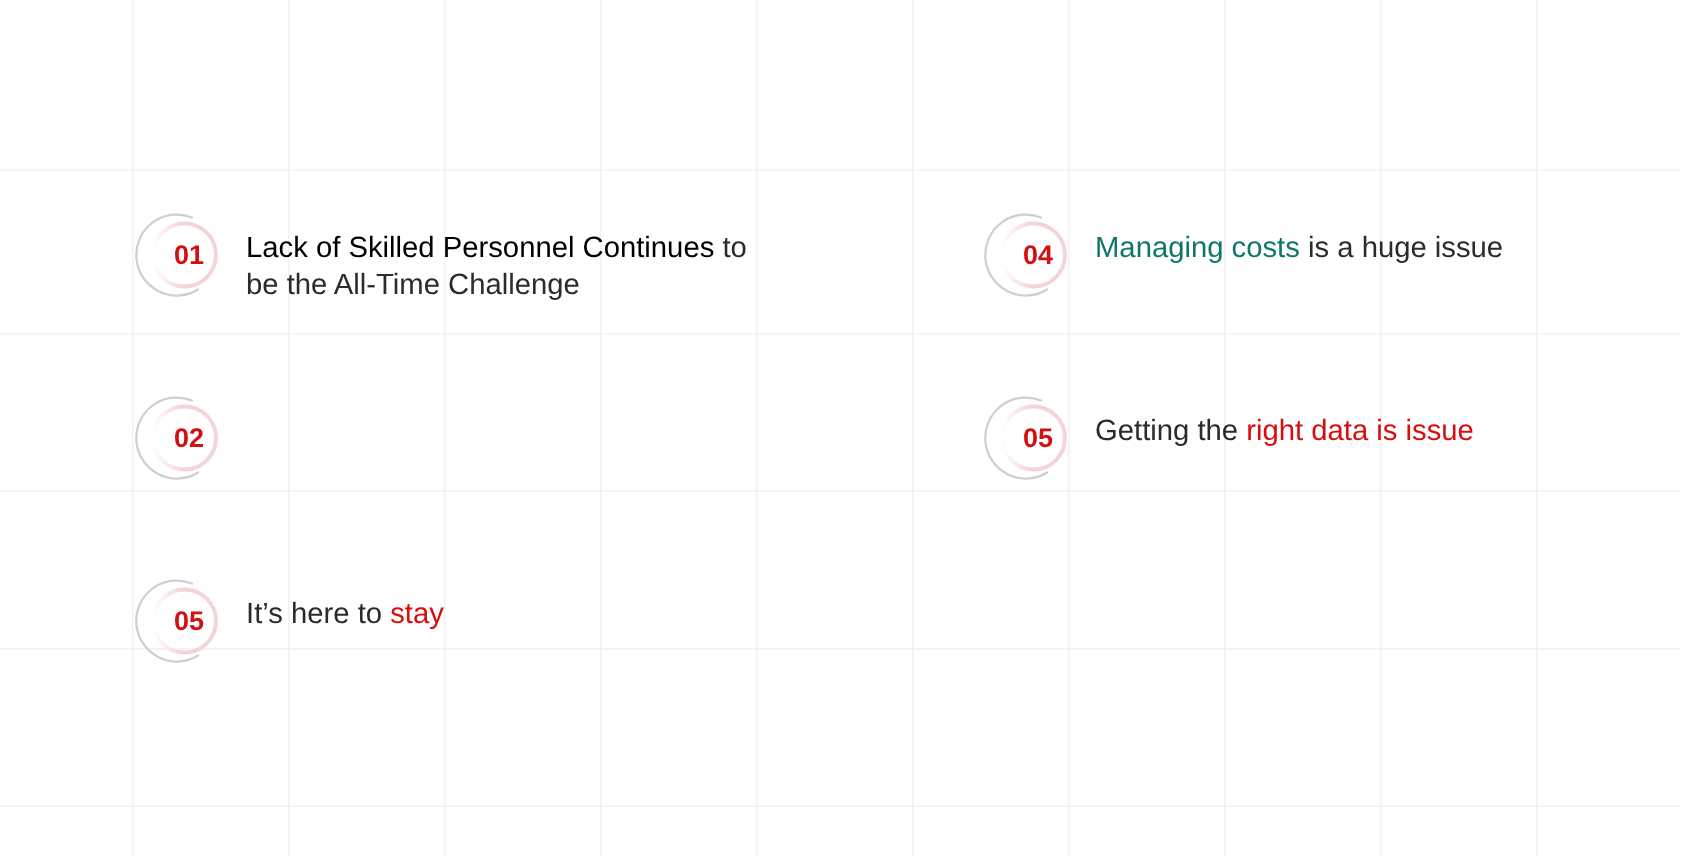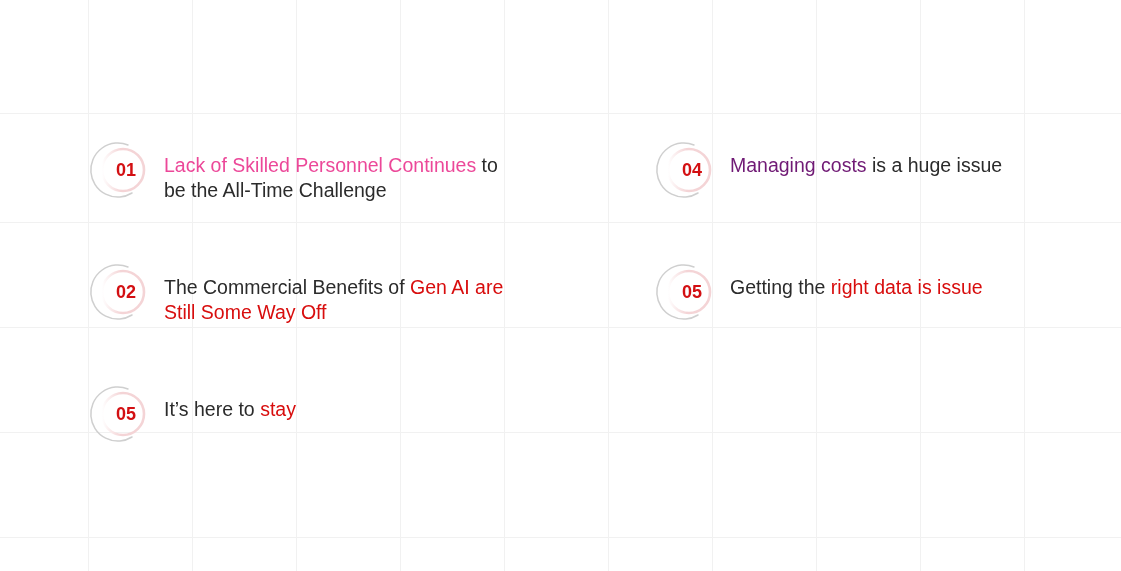--- a/index.html
+++ b/index.html
@@ -159,55 +159,54 @@
                 <stop offset="0%" stop-color="#ffffff"></stop>
                 <stop offset="45%" stop-color="#f4d4d6"></stop>
                 <stop offset="100%" stop-color="#f4d4d6"></stop>
               </linearGradient>
             </defs>
             <circle cx="35" cy="31" r="21" fill="none" stroke="url(#g01)" stroke-width="2.6"></circle>
             <path d="M 40 6 A 27 27 0 1 0 44 54" fill="none" stroke="#cfcfcf" stroke-width="1.5" stroke-linecap="round"></path>
           </svg>
           <div class="badge-num">01</div>
         </div>
-        <div class="item-text"><span class="accent" style="color: #ec4899;">Lack of Skilled Personnel Continues</span><span> to be the All-Time Challenge</span></div>
+        <div class="item-text"><span class="accent" style="color: #000000;">Lack of Skilled Personnel Continues</span><span> to be the All-Time Challenge</span></div>
       </div>
       <div class="item col-right">
         <div class="badge">
           <svg width="62" height="62" viewBox="0 0 62 62">
             <defs>
               <linearGradient id="g04" x1="0" y1="0" x2="1" y2="0">
                 <stop offset="0%" stop-color="#ffffff"></stop>
                 <stop offset="45%" stop-color="#f4d4d6"></stop>
                 <stop offset="100%" stop-color="#f4d4d6"></stop>
               </linearGradient>
             </defs>
             <circle cx="35" cy="31" r="21" fill="none" stroke="url(#g04)" stroke-width="2.6"></circle>
             <path d="M 40 6 A 27 27 0 1 0 44 54" fill="none" stroke="#cfcfcf" stroke-width="1.5" stroke-linecap="round"></path>
           </svg>
           <div class="badge-num">04</div>
         </div>
-        <div class="item-text"><span class="accent" style="color: #701a75;">Managing costs</span><span> is a huge issue</span></div>
+        <div class="item-text"><span class="accent" style="color: #0f766e;">Managing costs</span><span> is a huge issue</span></div>
       </div>
       <div class="item">
         <div class="badge">
           <svg width="62" height="62" viewBox="0 0 62 62">
             <defs>
               <linearGradient id="g02" x1="0" y1="0" x2="1" y2="0">
                 <stop offset="0%" stop-color="#ffffff"></stop>
                 <stop offset="45%" stop-color="#f4d4d6"></stop>
                 <stop offset="100%" stop-color="#f4d4d6"></stop>
               </linearGradient>
             </defs>
             <circle cx="35" cy="31" r="21" fill="none" stroke="url(#g02)" stroke-width="2.6"></circle>
             <path d="M 40 6 A 27 27 0 1 0 44 54" fill="none" stroke="#cfcfcf" stroke-width="1.5" stroke-linecap="round"></path>
           </svg>
           <div class="badge-num">02</div>
         </div>
-        <div class="item-text"><span>The Commercial Benefits of </span><span class="accent" style="color: rgb(216, 13, 13);">Gen AI are Still Some Way Off</span></div>
       </div>
       <div class="item col-right">
         <div class="badge">
           <svg width="62" height="62" viewBox="0 0 62 62">
             <defs>
               <linearGradient id="g05" x1="0" y1="0" x2="1" y2="0">
                 <stop offset="0%" stop-color="#ffffff"></stop>
                 <stop offset="45%" stop-color="#f4d4d6"></stop>
                 <stop offset="100%" stop-color="#f4d4d6"></stop>
               </linearGradient>

